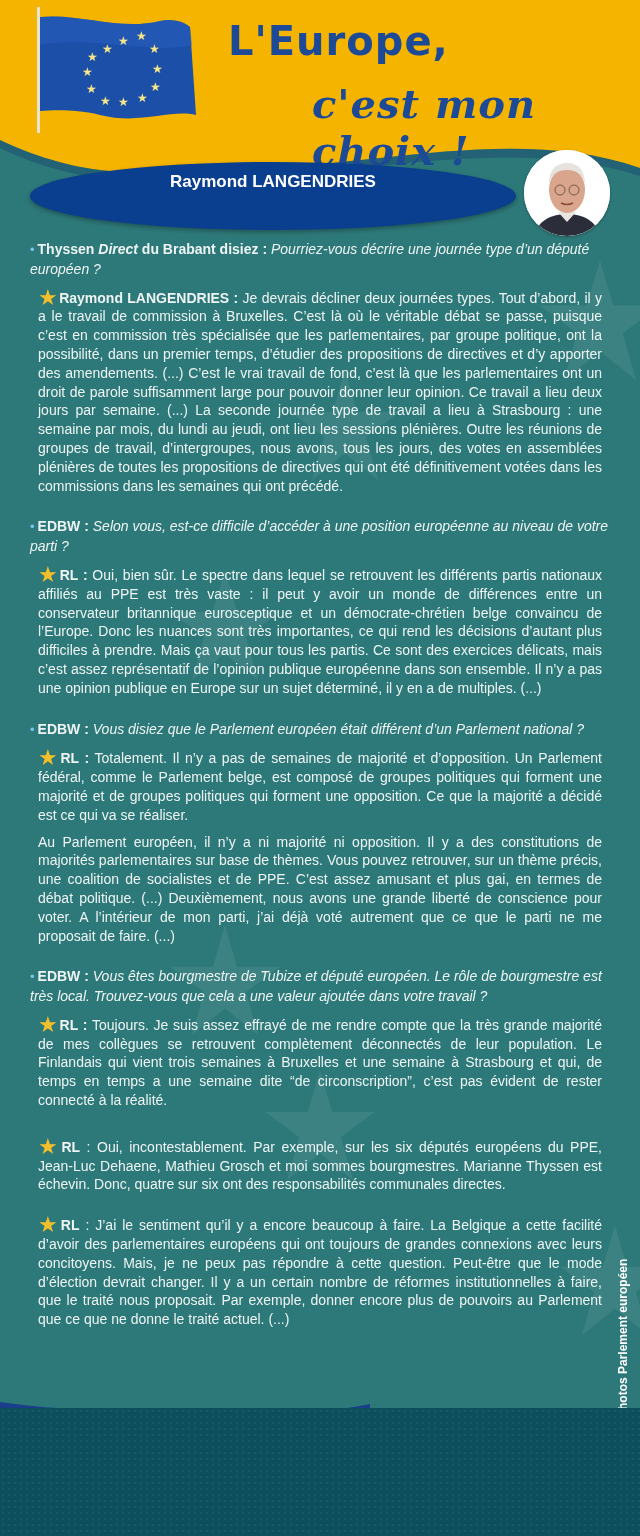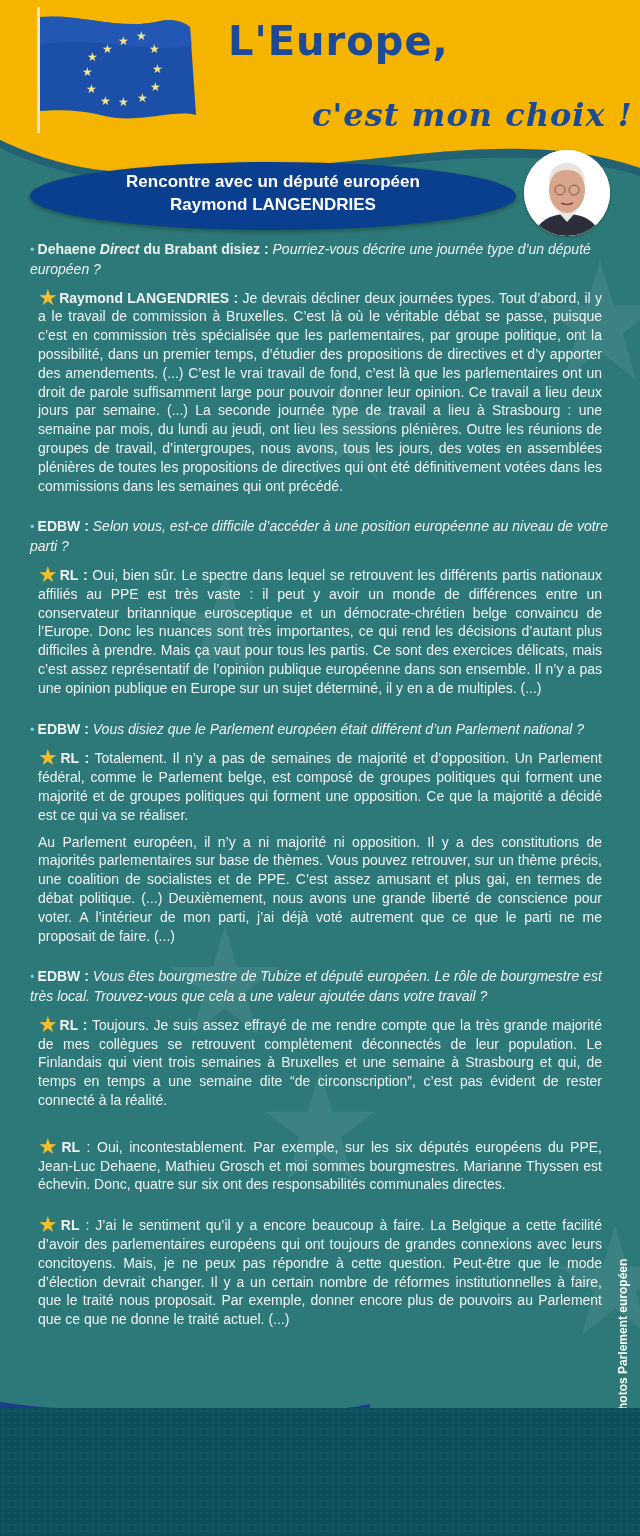--- a/index.html
+++ b/index.html
@@ -5,21 +5,21 @@
   html, body { margin:0; padding:0; }
   body { width:640px; height:1536px; overflow:hidden; background:#0e4f5e; font-family:"Liberation Sans", sans-serif; }
   .page { position:relative; width:640px; height:1536px; overflow:hidden; }
   .panel { position:absolute; left:0; top:0; width:640px; height:1420px; background:#2d7878; overflow:hidden; }
   .bottom { position:absolute; left:0; top:1408px; width:640px; height:128px; background:#0e4f5e;
     background-image: radial-gradient(rgba(255,255,255,0.05) 1px, transparent 1px); background-size:6px 6px; }
   .bottom-curve { position:absolute; left:0; top:1400px; width:640px; height:14px; }
   .header { position:absolute; left:0; top:0; width:640px; height:190px; }
   .flag { position:absolute; left:30px; top:5px; }
   .title1 { position:absolute; left:228px; top:18px; font-family:"DejaVu Sans", sans-serif; font-weight:bold; font-size:40px; color:#1d4a96; letter-spacing:1px; }
-  .title2 { position:absolute; left:312px; top:96px; font-family:"DejaVu Serif", serif; font-style:italic; font-weight:bold; font-size:32px; color:#1d4a96; letter-spacing:1px; }
+  .title2 { position:absolute; left:312px; top:80px; font-family:"DejaVu Serif", serif; font-style:italic; font-weight:bold; font-size:40px; color:#1d4a96; letter-spacing:1px; }
   .banner { position:absolute; left:30px; top:162px; width:486px; height:68px; border-radius:50%; background:#0a3e8e; box-shadow:0 2px 4px rgba(0,0,0,0.3); }
   .banner-text { position:absolute; left:30px; top:170px; width:486px; text-align:center; color:#fff; font-weight:bold; font-size:17px; line-height:23px; }
   .portrait { position:absolute; left:524px; top:150px; width:86px; height:86px; border-radius:50%; background:#fff; overflow:hidden; box-shadow:0 1px 3px rgba(0,0,0,0.3); }
   .content { position:absolute; left:30px; top:240px; width:580px; color:#eef4f4; font-size:14px; line-height:18.8px; }
   .q { margin:0 0 10px 0; }
   .q .bullet { color:#7cc4ea; font-size:13px; margin-right:3px; }
   .q .who { font-weight:bold; }
   .q .txt { font-style:italic; }
   .a { margin:8px; text-align:justify; }
   .a .star { color:#f3bf2a; font-size:22px; line-height:14px; vertical-align:-2px; margin-right:1px; }
@@ -77,41 +77,40 @@
         <text x="52" y="71">★</text>
         <text x="57" y="56">★</text>
     </g>
   </svg>
 
   <div class="title1">L'Europe,</div>
   <div class="title2">c'est mon choix !</div>
 
   <div class="banner"></div>
   <div class="banner-text">
-    <div>Rencontre avec un député européen</div>
     <div>Raymond LANGENDRIES</div>
   </div>
 
   <div class="portrait">
     <svg width="86" height="86" viewBox="0 0 86 86">
       <rect width="86" height="86" fill="#ffffff"></rect>
       <path d="M10,86 C14,70 28,64 43,64 C58,64 72,70 76,86 Z" fill="#2b2e3a"></path>
       <path d="M34,62 L43,72 L52,62 Z" fill="#e9e6e2"></path>
       <ellipse cx="43" cy="40" rx="18" ry="23" fill="#d9a58c"></ellipse>
       <path d="M25,34 C25,18 34,13 43,13 C52,13 61,18 61,34 C58,24 52,20 43,20 C34,20 28,24 25,34 Z" fill="#e6e3de"></path>
       <circle cx="36" cy="40" r="5" fill="none" stroke="#7a5a48" stroke-width="1"></circle>
       <circle cx="50" cy="40" r="5" fill="none" stroke="#7a5a48" stroke-width="1"></circle>
       <path d="M37,53 C41,55 45,55 49,53" stroke="#8c4a3c" stroke-width="1.5" fill="none"></path>
     </svg>
   </div>
 
   <div class="content">
 
     <div class="block">
-      <p class="q"><span class="bullet">•</span><span class="who">Dehaene </span><i class="who">Direct</i><span class="who"> du Brabant disiez :</span> <span class="txt">Pourriez-vous décrire une journée type d’un député européen ?</span></p>
+      <p class="q"><span class="bullet">•</span><span class="who">Thyssen </span><i class="who">Direct</i><span class="who"> du Brabant disiez :</span> <span class="txt">Pourriez-vous décrire une journée type d’un député européen ?</span></p>
       <p class="a"><span class="star">★</span><span class="who">Raymond LANGENDRIES :</span> <span>Je devrais décliner deux journées types. Tout d’abord, il y a le travail de commission à Bruxelles. C’est là où le véritable débat se passe, puisque c’est en commission très spécialisée que les parlementaires, par groupe politique, ont la possibilité, dans un premier temps, d’étudier des propositions de directives et d’y apporter des amendements. (...) C’est le vrai travail de fond, c’est là que les parlementaires ont un droit de parole suffisamment large pour pouvoir donner leur opinion. Ce travail a lieu deux jours par semaine. (...) La seconde journée type de travail a lieu à Strasbourg : une semaine par mois, du lundi au jeudi, ont lieu les sessions plénières. Outre les réunions de groupes de travail, d’intergroupes, nous avons, tous les jours, des votes en assemblées plénières de toutes les propositions de directives qui ont été définitivement votées dans les commissions dans les semaines qui ont précédé.</span></p>
     </div>
 
     <div class="block">
       <p class="q"><span class="bullet">•</span><span class="who">EDBW :</span> <span class="txt">Selon vous, est-ce difficile d’accéder à une position européenne au niveau de votre parti ?</span></p>
       <p class="a"><span class="star">★</span><span class="who">RL :</span> <span>Oui, bien sûr. Le spectre dans lequel se retrouvent les différents partis nationaux affiliés au PPE est très vaste : il peut y avoir un monde de différences entre un conservateur britannique eurosceptique et un démocrate-chrétien belge convaincu de l’Europe. Donc les nuances sont très importantes, ce qui rend les décisions d’autant plus difficiles à prendre. Mais ça vaut pour tous les partis. Ce sont des exercices délicats, mais c’est assez représentatif de l’opinion publique européenne dans son ensemble. Il n’y a pas une opinion publique en Europe sur un sujet déterminé, il y en a de multiples. (...)</span></p>
     </div>
 
     <div class="block">
       <p class="q"><span class="bullet">•</span><span class="who">EDBW :</span> <span class="txt">Vous disiez que le Parlement européen était différent d’un Parlement national  ?</span></p>

